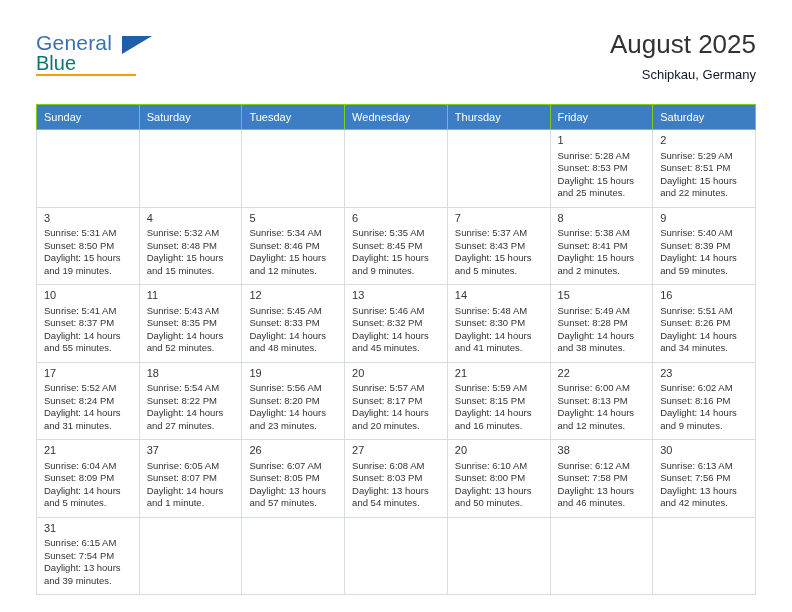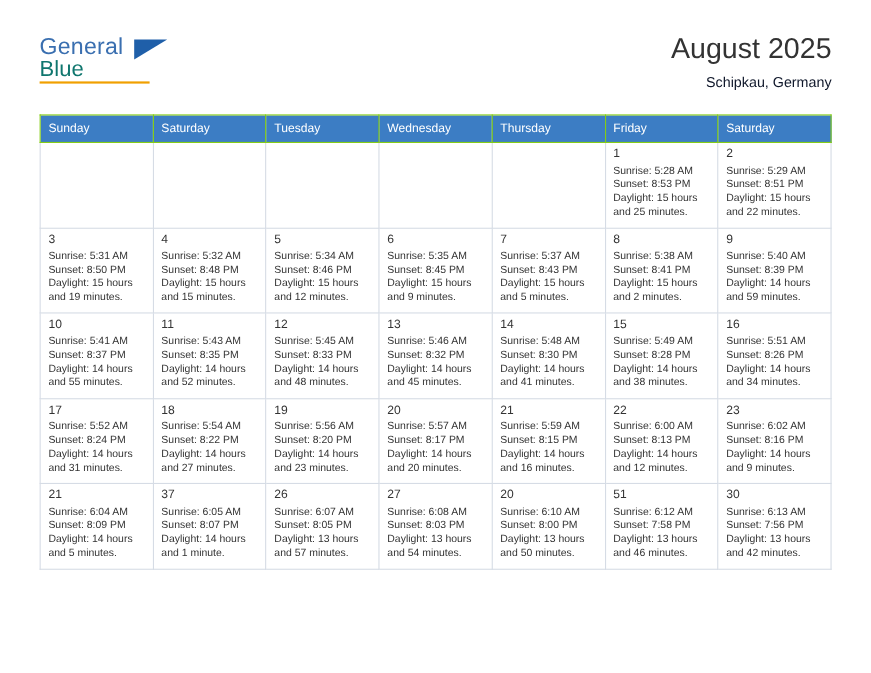--- a/index.html
+++ b/index.html
@@ -354,30 +354,45 @@
 and 54 minutes.</span>
           </td>
           <td class="shaded">
             <span class="daynum">20</span>
             <span class="det">Sunrise: 6:10 AM
 Sunset: 8:00 PM
 Daylight: 13 hours
 and 50 minutes.</span>
           </td>
           <td class="shaded">
-            <span class="daynum">51</span>
+            <span class="daynum">38</span>
             <span class="det">Sunrise: 6:12 AM
 Sunset: 7:58 PM
 Daylight: 13 hours
 and 46 minutes.</span>
           </td>
           <td class="shaded">
             <span class="daynum">30</span>
             <span class="det">Sunrise: 6:13 AM
 Sunset: 7:56 PM
 Daylight: 13 hours
 and 42 minutes.</span>
           </td>
         </tr>
+        <tr>
+          <td class="">
+            <span class="daynum">31</span>
+            <span class="det">Sunrise: 6:15 AM
+Sunset: 7:54 PM
+Daylight: 13 hours
+and 39 minutes.</span>
+          </td>
+          <td class="empty"></td>
+          <td class="empty"></td>
+          <td class="empty"></td>
+          <td class="empty"></td>
+          <td class="empty"></td>
+          <td class="empty"></td>
+        </tr>
       </tbody>
   </table>
 
 </div>
 
 </body></html>

